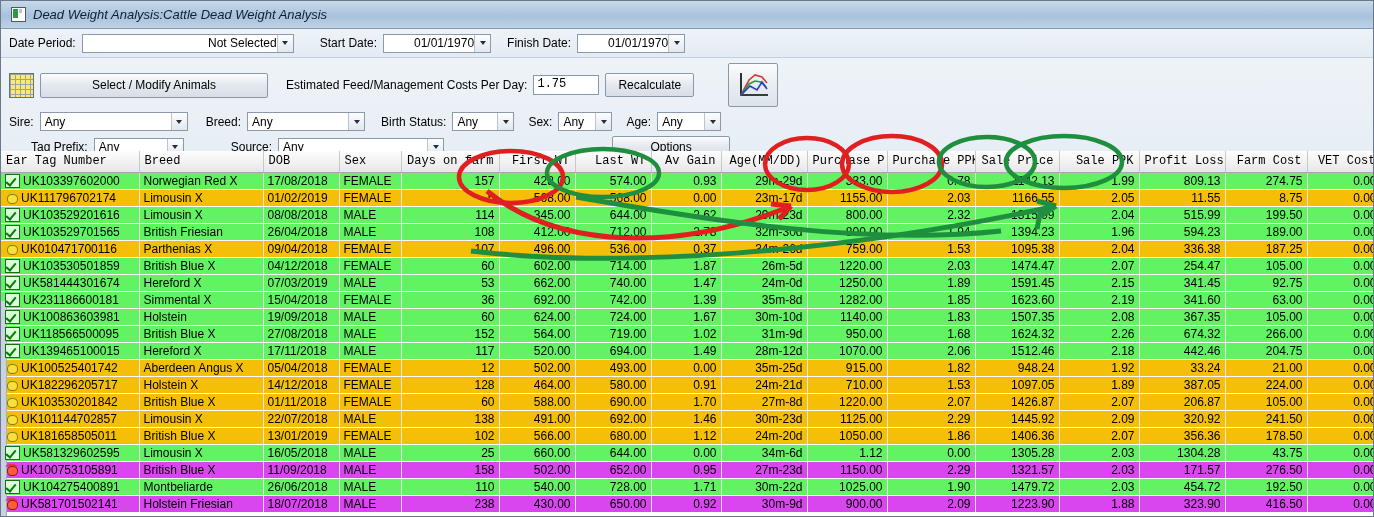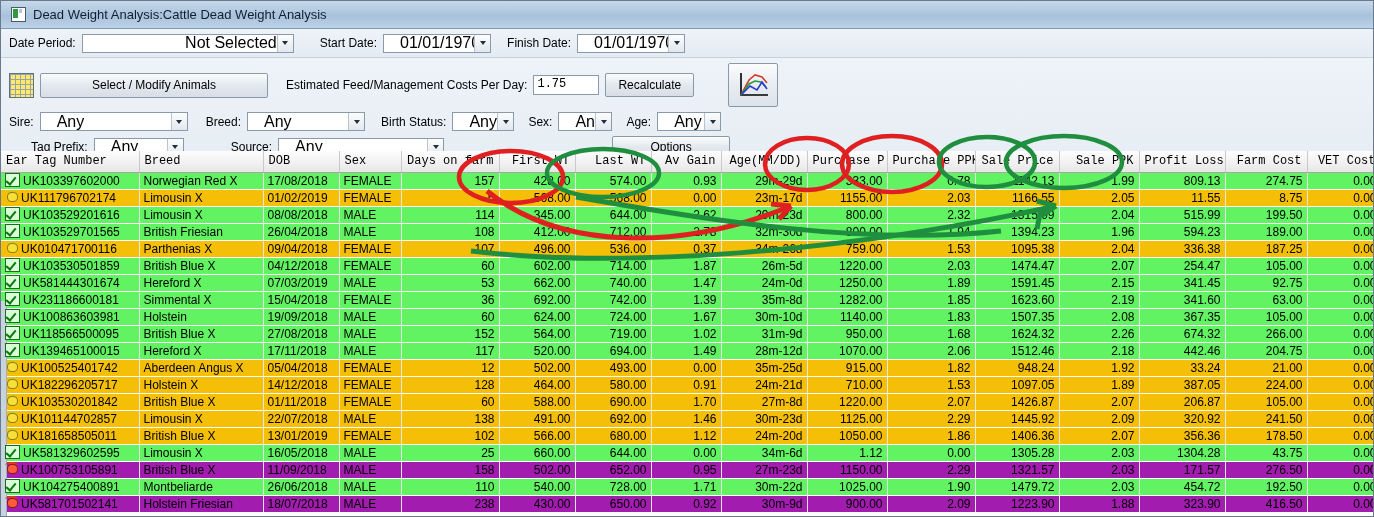--- a/index.html
+++ b/index.html
@@ -12,42 +12,42 @@
   .window{
     width:1374px;height:517px;position:relative;
     border:1px solid #6a7a8c;box-sizing:border-box;
     background:linear-gradient(#f4f7fa,#e6edf4);
   }
   
   .titlebar{
     height:28px;box-sizing:border-box;
     background:linear-gradient(#c7d9ea,#a8c2dc 55%,#bdd2e6);
     border-bottom:1px solid #7f9ab5;
-    display:flex;align-items:center;padding:12px 6px;
+    display:flex;align-items:center;padding:12px 6px;font-style:italic;
   }
   .title-icon{
     width:13px;height:13px;margin:0 7px 0 4px;
     border:1px solid #4a5a6a;background:#fff;
     display:inline-block;position:relative;flex:0 0 auto;
   }
   .title-icon:before{content:"";position:absolute;left:1px;top:1px;width:5px;height:9px;background:#2e9a3f;}
   .title-icon:after{content:"";position:absolute;left:7px;top:1px;width:3px;height:4px;background:#b9c6d2;}
   .title-text{font-size:13px;color:#102030;white-space:nowrap;}
   
   .filterbar{
     height:28px;display:flex;align-items:center;padding:0 8px;gap:6px;
     background:linear-gradient(#eef3f8,#e3ebf3);
     border-bottom:1px solid #c3d0dd;
     text-align:right;
   }
   .lbl{white-space:nowrap;font-size:12px;color:#000;}
   .combo{
     height:19px;border:1px solid #8a9aaa;background:#fff;
     display:inline-flex;align-items:center;box-sizing:border-box;
-    padding:0 0 0 16px;font-size:16px;position:relative;
+    padding:0 0 0 4px;font-size:12px;position:relative;
   }
   .combo .val{flex:1;white-space:nowrap;overflow:hidden;}
   .combo .arrow{
     width:15px;height:17px;flex:0 0 auto;display:flex;align-items:center;justify-content:center;
     background:linear-gradient(#fdfdfd,#e2e8ee);border-left:1px solid #b8c4d0;
   }
   .combo .arrow i{
     display:block;width:0;height:0;border-left:3.5px solid transparent;border-right:3.5px solid transparent;
     border-top:4px solid #20303f;font-style:normal;
   }
@@ -106,22 +106,22 @@
   table.grid th.l{text-align:left;}
   table.grid th.r{text-align:right;}
   table.grid td{
     height:16.5px;box-sizing:border-box;
     border-right:1px solid #e8e8e8;border-bottom:1px solid #ffffff;
     padding:0 4px;white-space:nowrap;overflow:hidden;font-size:12px;line-height:16px;
   }
   td.l{text-align:left;} td.r{text-align:right;}
   tr.green td{background:#61f361;}
   tr.amber td{background:#f5bf08;}
-  tr.red td{background:#a21caf;}
-  .tagcell{display:flex;gap:3px;}
+  tr.red td{background:#d946ef;}
+  .tagcell{display:flex;align-items:center;gap:3px;}
   .tick{
     width:13px;height:12px;flex:0 0 auto;position:relative;display:inline-block;
     border:1px solid #1a6b1a;background:#d8ffd8;
   }
   .tick:after{
     content:"";position:absolute;left:2px;top:1px;width:4px;height:8px;
     border:solid #0a7a0a;border-width:0 2px 2px 0;transform:rotate(40deg);
   }
   .cow{
     width:13px;height:12px;flex:0 0 auto;position:relative;display:inline-block;

